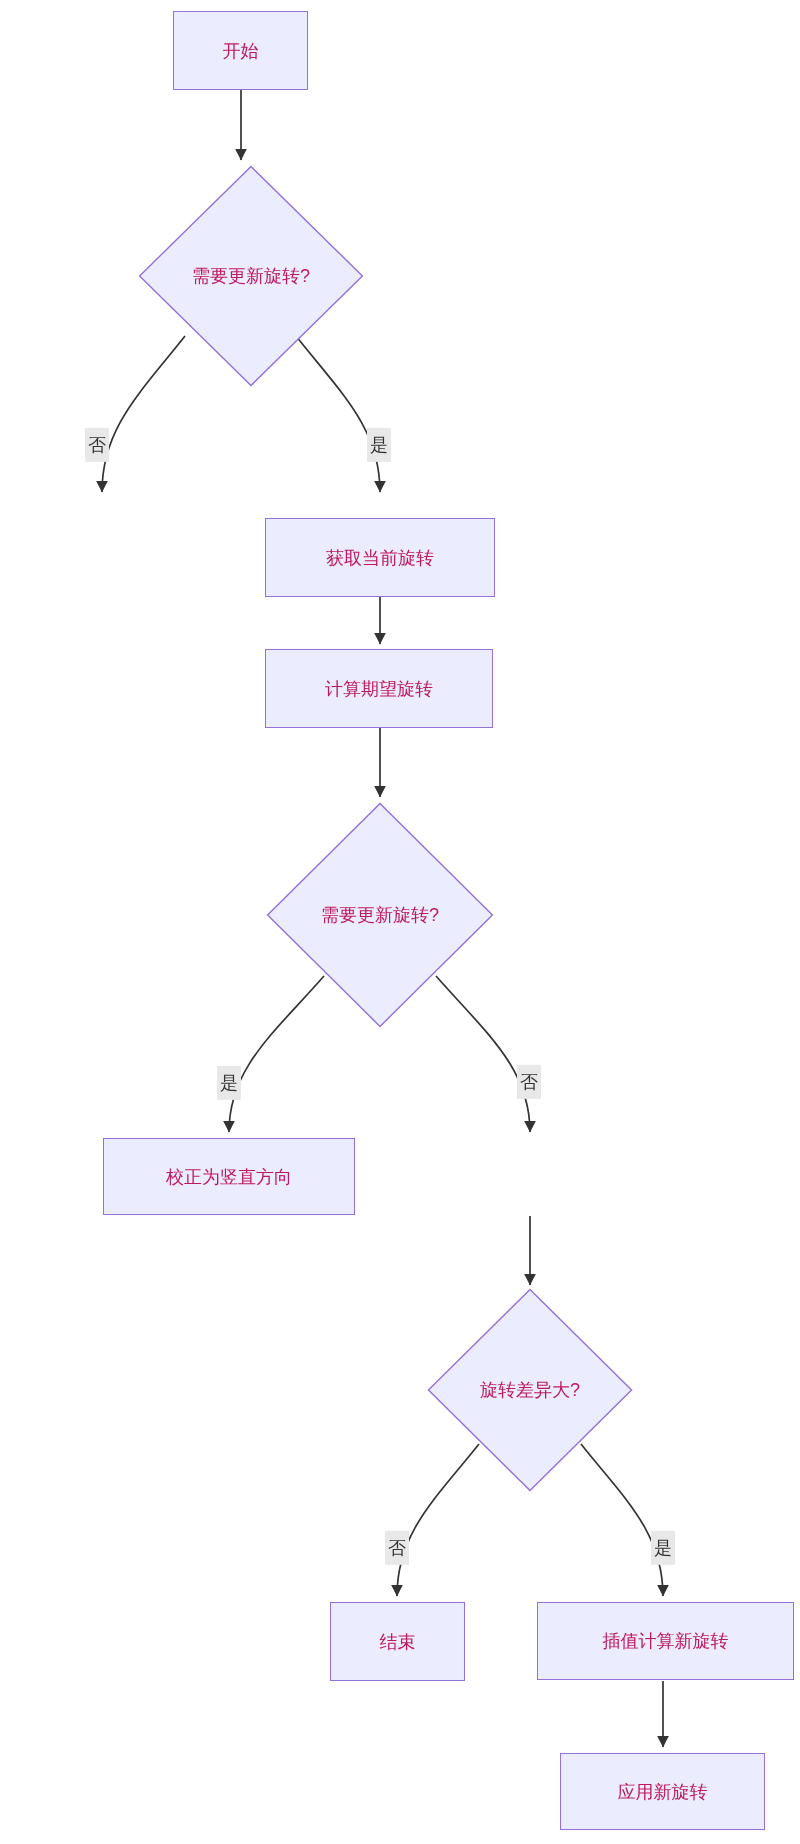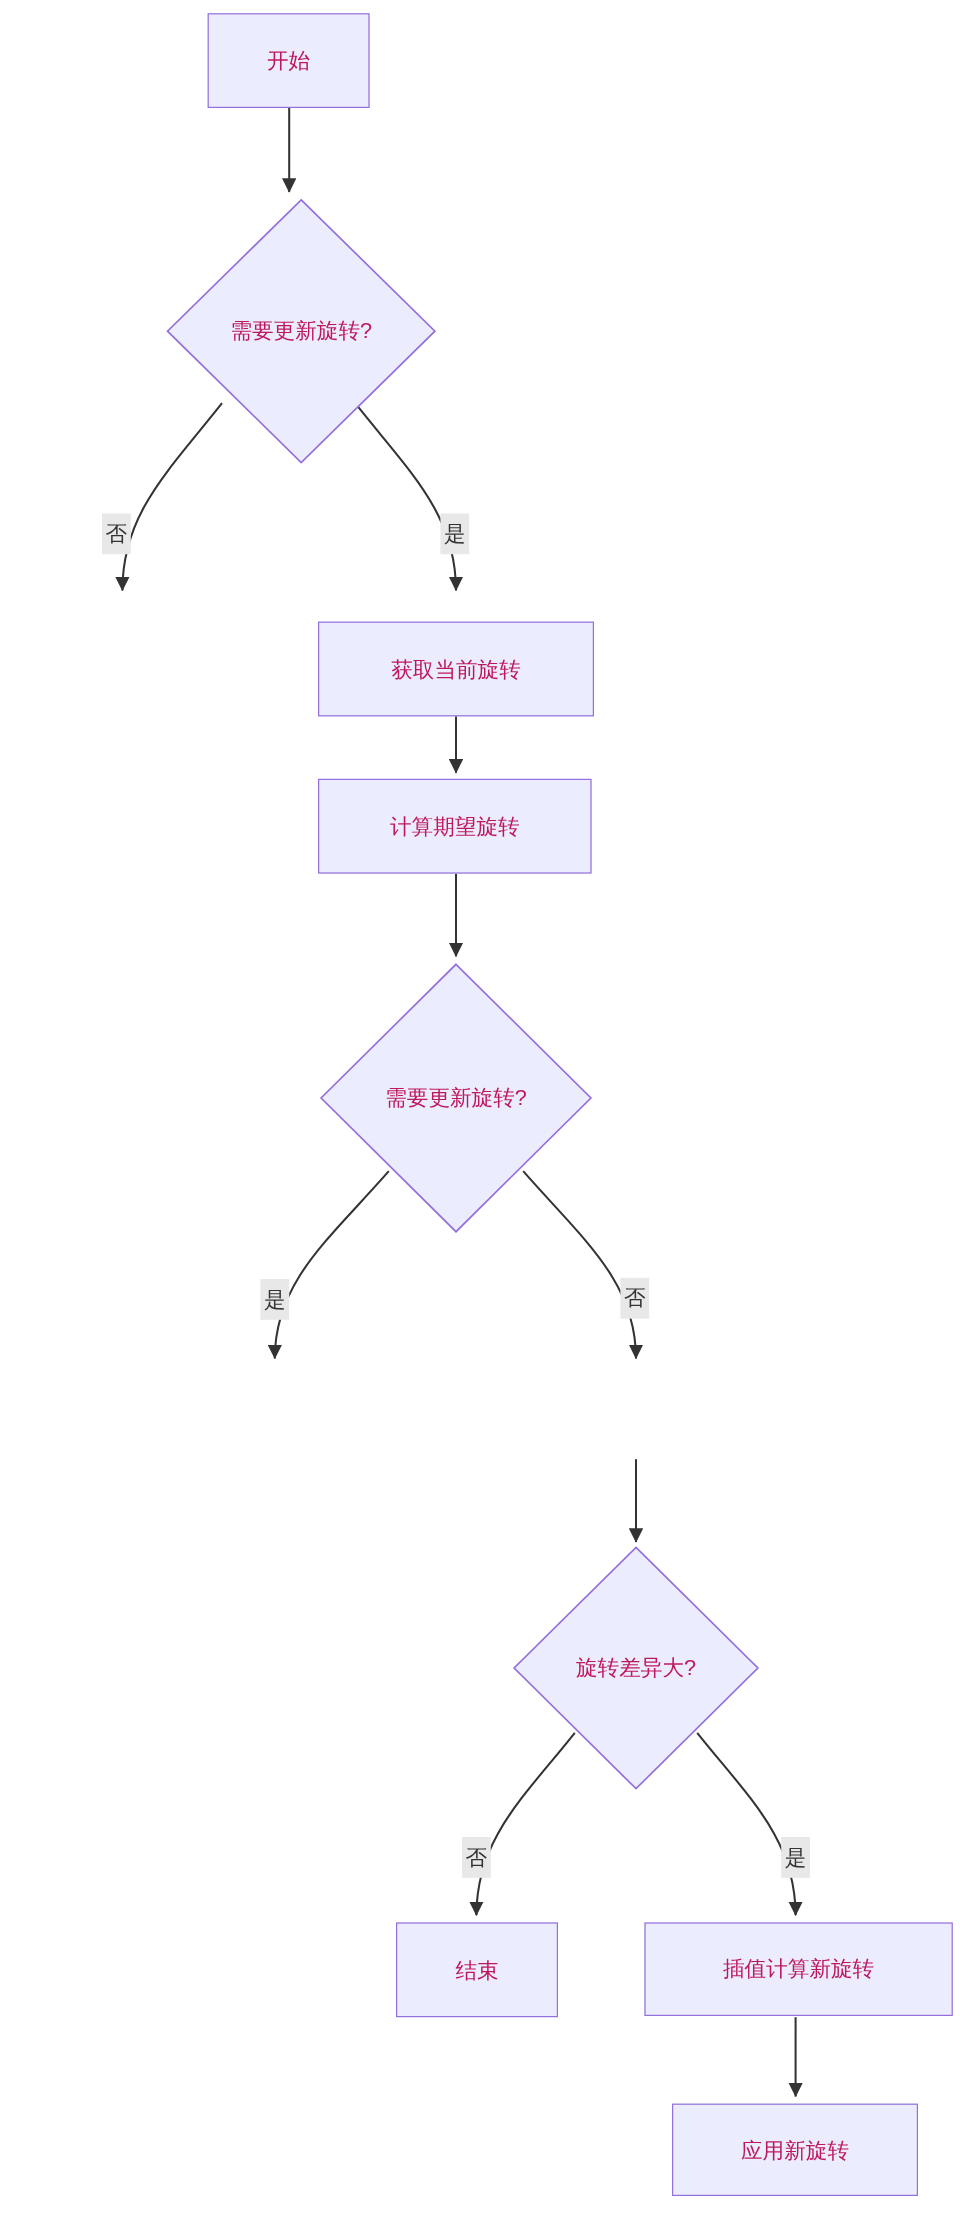--- a/index.html
+++ b/index.html
@@ -129,20 +129,23 @@
     <span class="node-label">计算期望旋转</span>
   </div>
 
   <div class="node diamond n-keep-upright">
     <svg class="diamond-shape" viewBox="0 0 100 100" preserveAspectRatio="none">
         <polygon points="50,0.7 99.3,50 50,99.3 0.7,50"></polygon>
       </svg>
     <span class="node-label">需要更新旋转?</span>
   </div>
 
+  <div class="node rect n-correct">
+    <span class="node-label">校正为竖直方向</span>
+  </div>
 
 
   <div class="node diamond n-diff-large">
     <svg class="diamond-shape" viewBox="0 0 100 100" preserveAspectRatio="none">
         <polygon points="50,0.7 99.3,50 50,99.3 0.7,50"></polygon>
       </svg>
     <span class="node-label">旋转差异大?</span>
   </div>
 
   <div class="node rect n-end">

